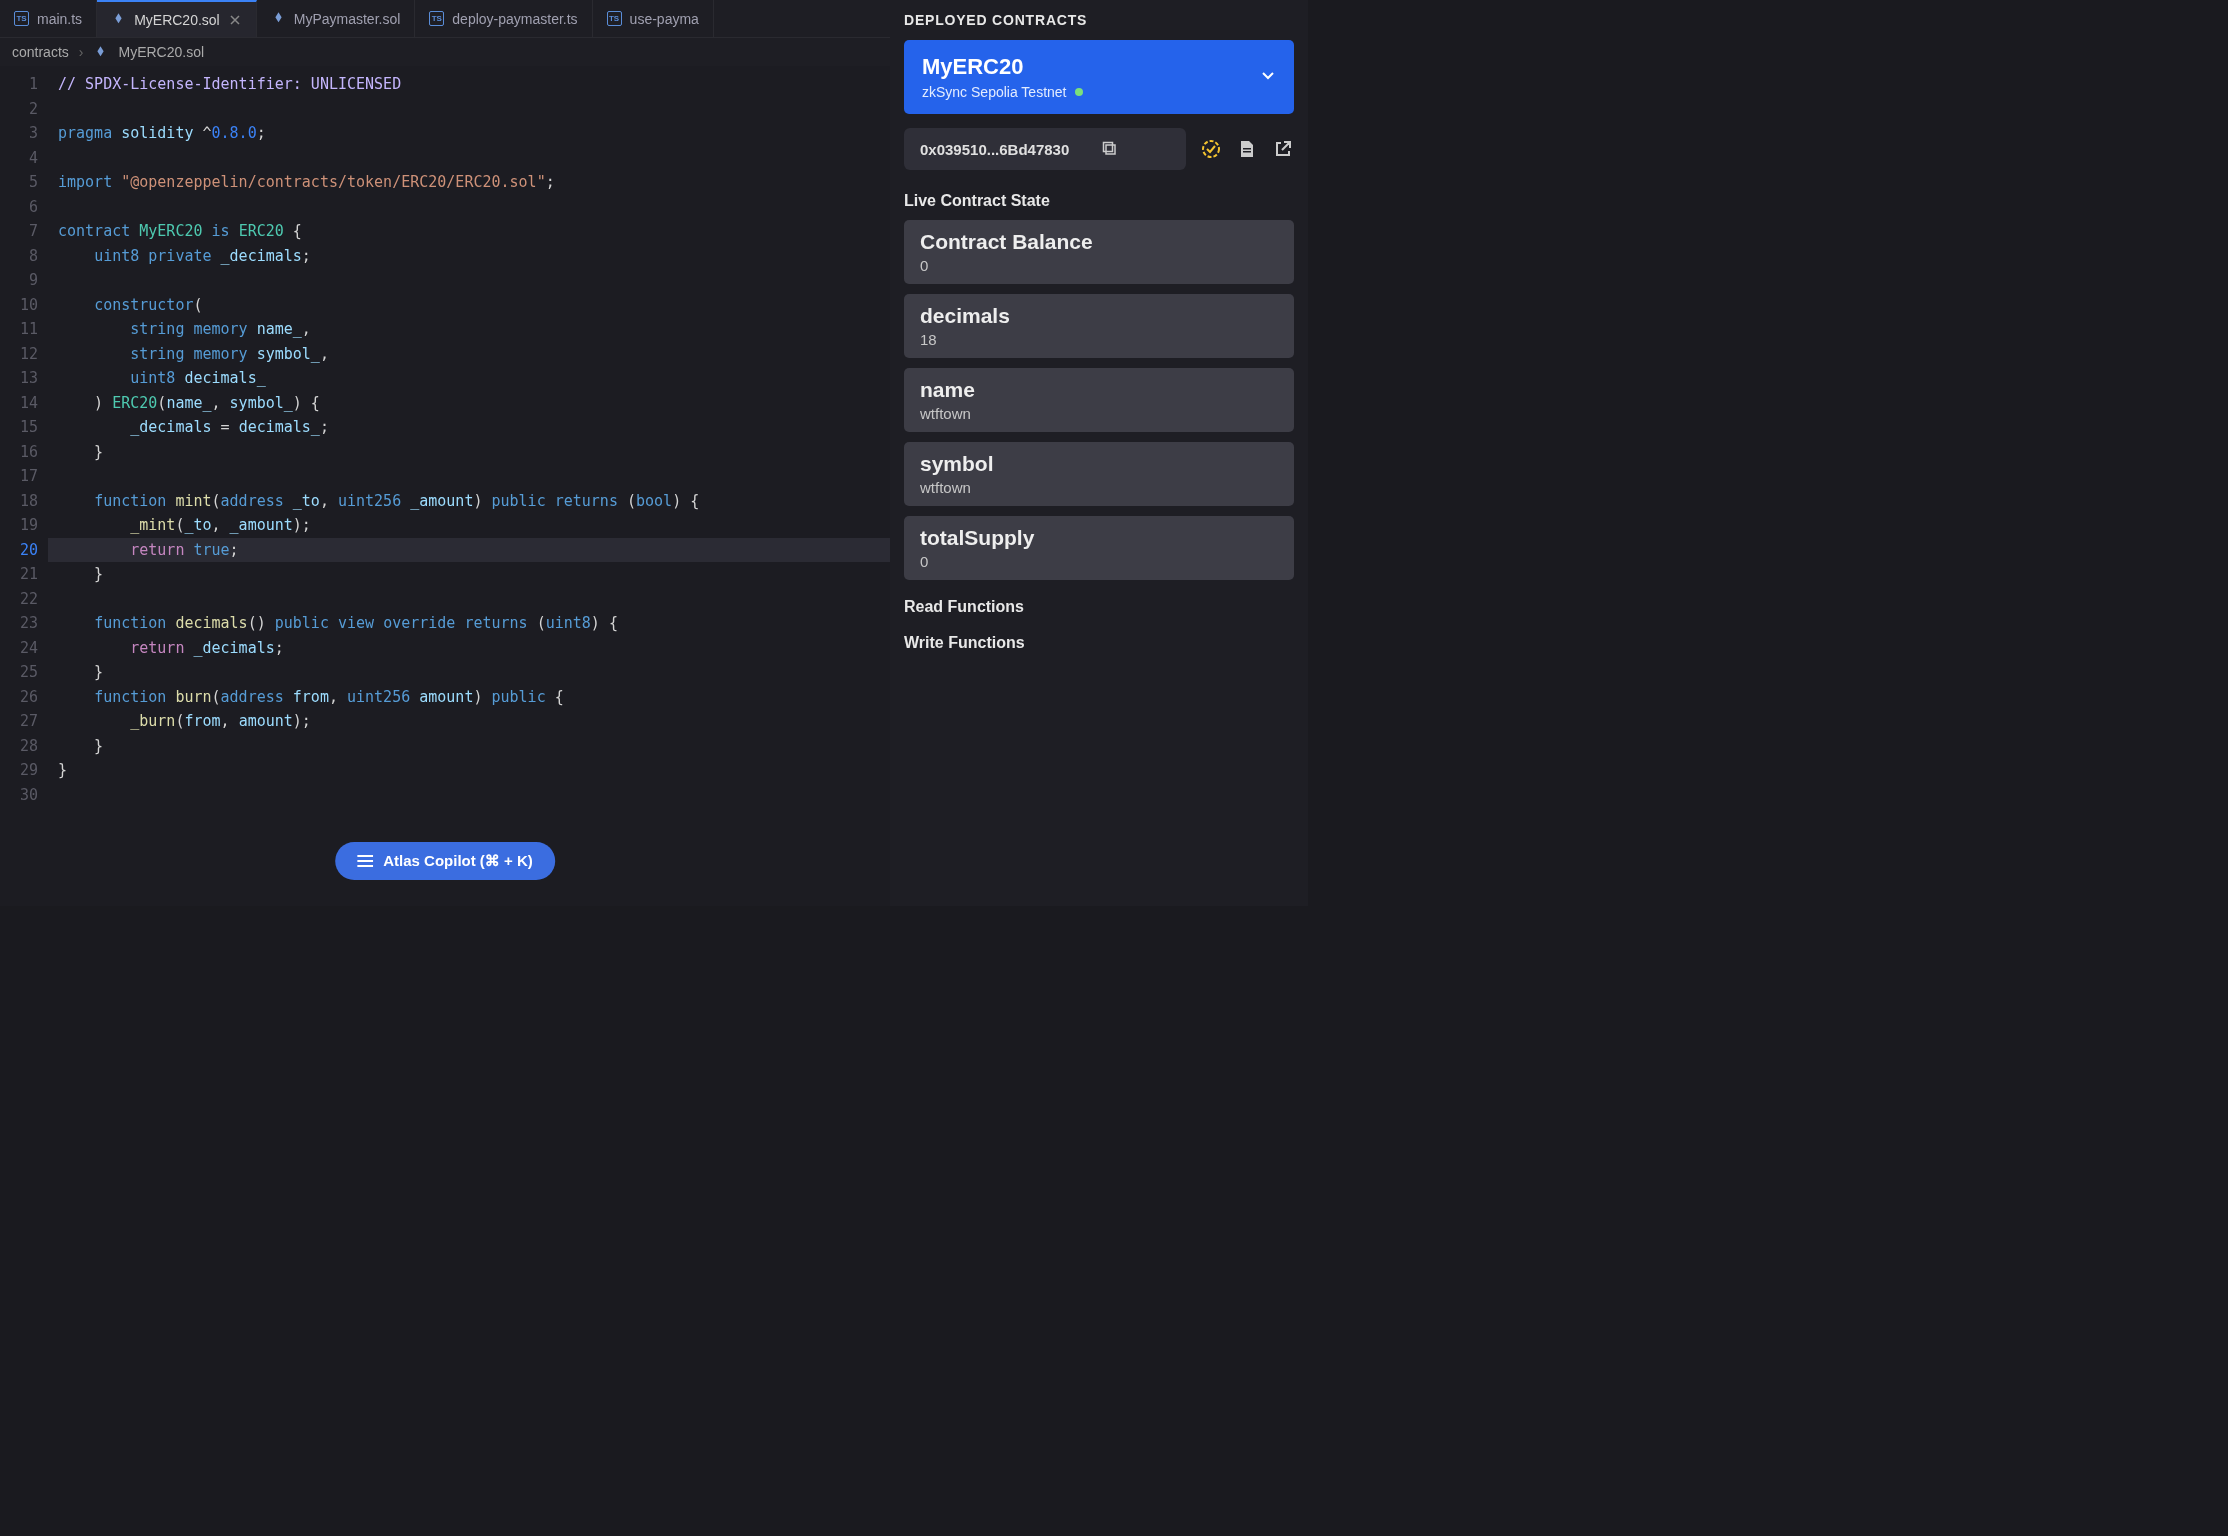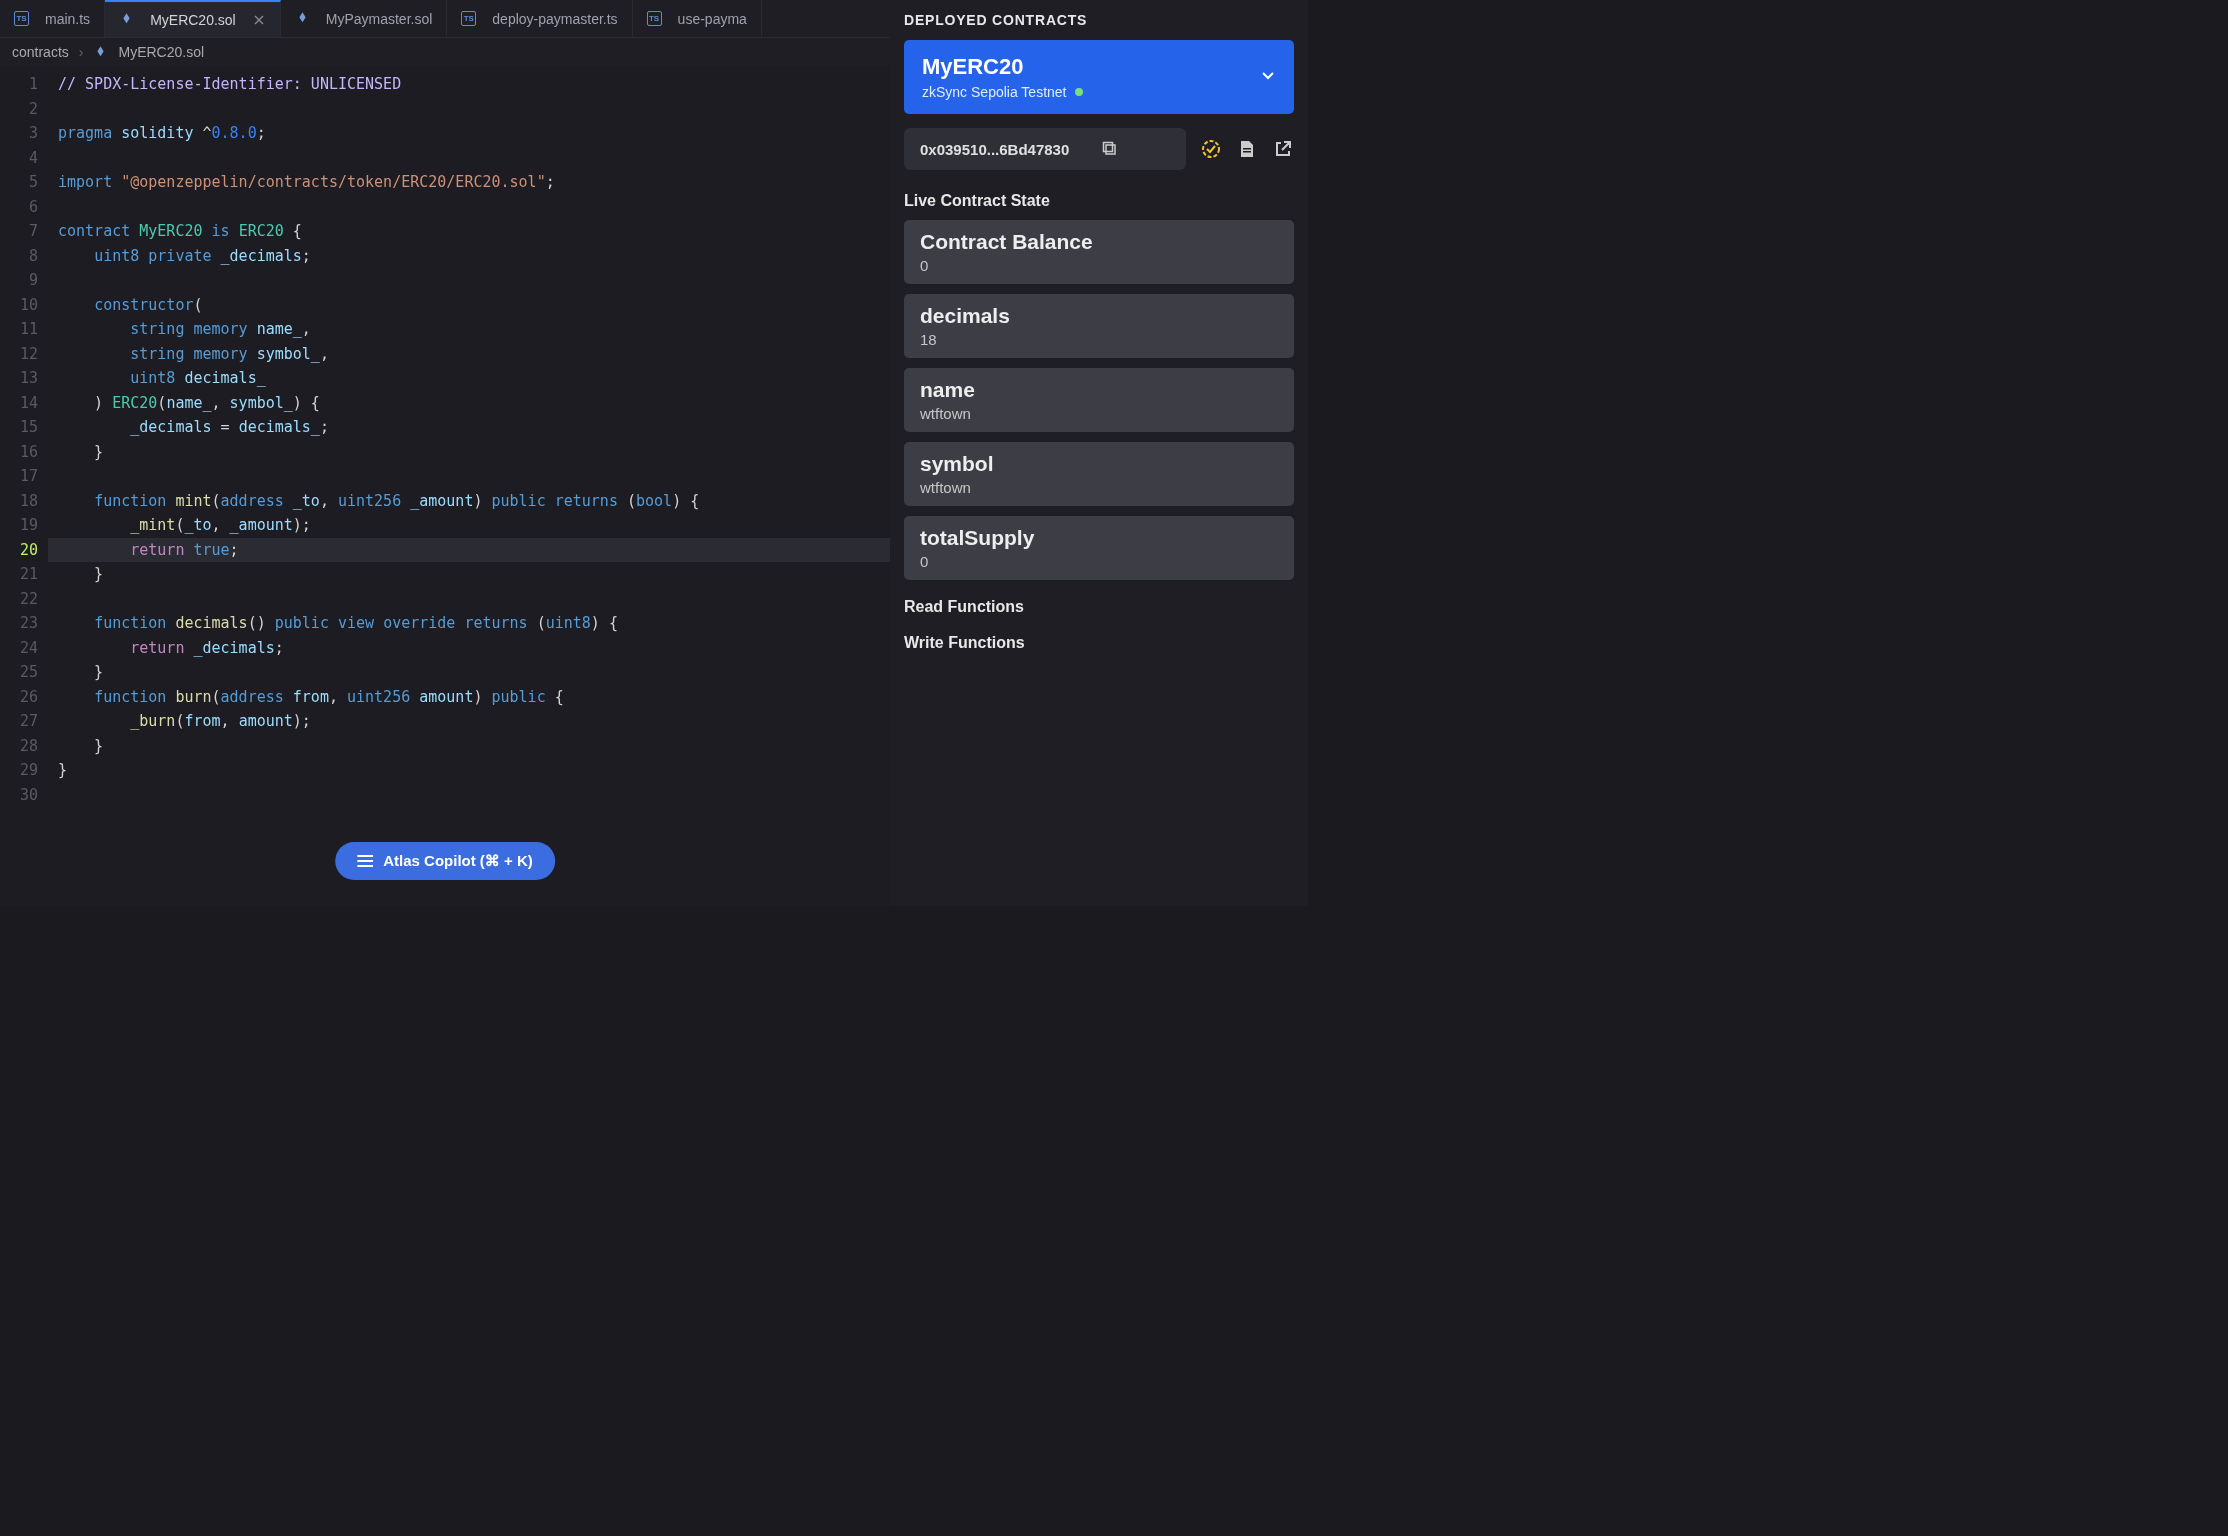--- a/index.html
+++ b/index.html
@@ -14,21 +14,21 @@
     }
     .main-area { flex: 1; display: flex; flex-direction: column; min-width: 0; }
     .tabs-row {
       display: flex;
       background: #1e1e24;
       border-bottom: 1px solid #2a2a30;
       height: 38px;
       align-items: stretch;
     }
     .tab {
-      display: flex; align-items: center; gap: 16px;
+      display: flex; align-items: center; gap: 8px;
       padding: 0 14px; font-size: 14px; color: #a0a0b0;
       border-right: 1px solid #2a2a30; cursor: pointer;
       white-space: nowrap;
     }
     .tab.active { background: #26262e; color: #d4d4d4; border-top: 2px solid #3b82f6; }
     .tab-icon { width: 15px; height: 15px; display:flex; align-items:center; justify-content:center; }
     .tab-close { width: 14px; height: 14px; color: #888; }
     .breadcrumb {
       display: flex; align-items: center; gap: 10px;
       padding: 6px 12px; font-size: 14px; color: #aaa;
@@ -165,21 +165,21 @@
         <div>10</div>
         <div>11</div>
         <div>12</div>
         <div>13</div>
         <div>14</div>
         <div>15</div>
         <div>16</div>
         <div>17</div>
         <div>18</div>
         <div>19</div>
-        <div style="color: #bef264;">20</div>
+        <div style="color: #3b82f6;">20</div>
         <div>21</div>
         <div>22</div>
         <div>23</div>
         <div>24</div>
         <div>25</div>
         <div>26</div>
         <div>27</div>
         <div>28</div>
         <div>29</div>
         <div>30</div>

